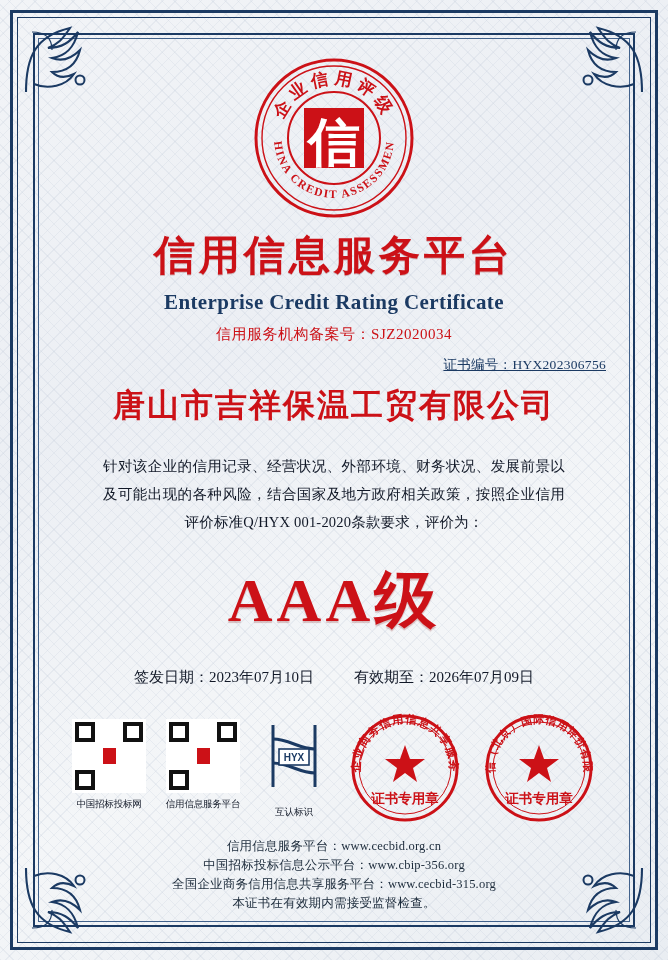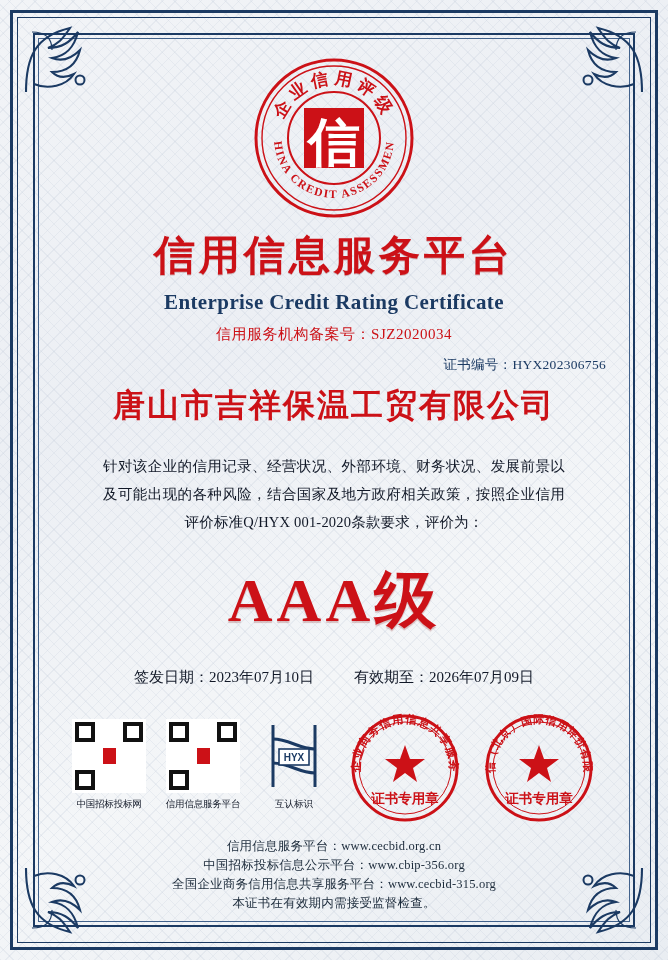--- a/index.html
+++ b/index.html
@@ -100,20 +100,21 @@
     color: #cc1117;
     letter-spacing: .5px;
   }
   .cert-no {
     margin-top: 12px;
     font-size: 13.5px;
     color: #1b3a63;
     text-align: right;
     padding-right: 18px;
     letter-spacing: .3px;
+    text-decoration: underline;
   }
   .company {
     margin-top: 10px;
     font-size: 32px;
     font-weight: bold;
     color: #cc1117;
     letter-spacing: 2px;
   }
   .body-text {
     margin: 24px auto 16px;
@@ -183,21 +184,21 @@
     box-sizing: border-box;
   }
   .qr-label {
     margin-top: 5px;
     font-size: 9.5px;
     color: #111827;
     white-space: nowrap;
     letter-spacing: -.2px;
   }
   .mark-block { width: 72px; }
-  .mark-label { margin-top: 1px; font-size: 9.5px; color:#111827; white-space: nowrap;}
+  .mark-label { margin-top: 9px; font-size: 9.5px; color:#111827; white-space: nowrap;}
   .round-seal { width: 118px; height: 118px; margin-top: -10px; }
   .round-seal svg { display:block; }
 
   .footer {
     margin-top: 10px;
     font-size: 12.5px;
     line-height: 19px;
     color: #1b2a3a;
     letter-spacing: .2px;
   }

